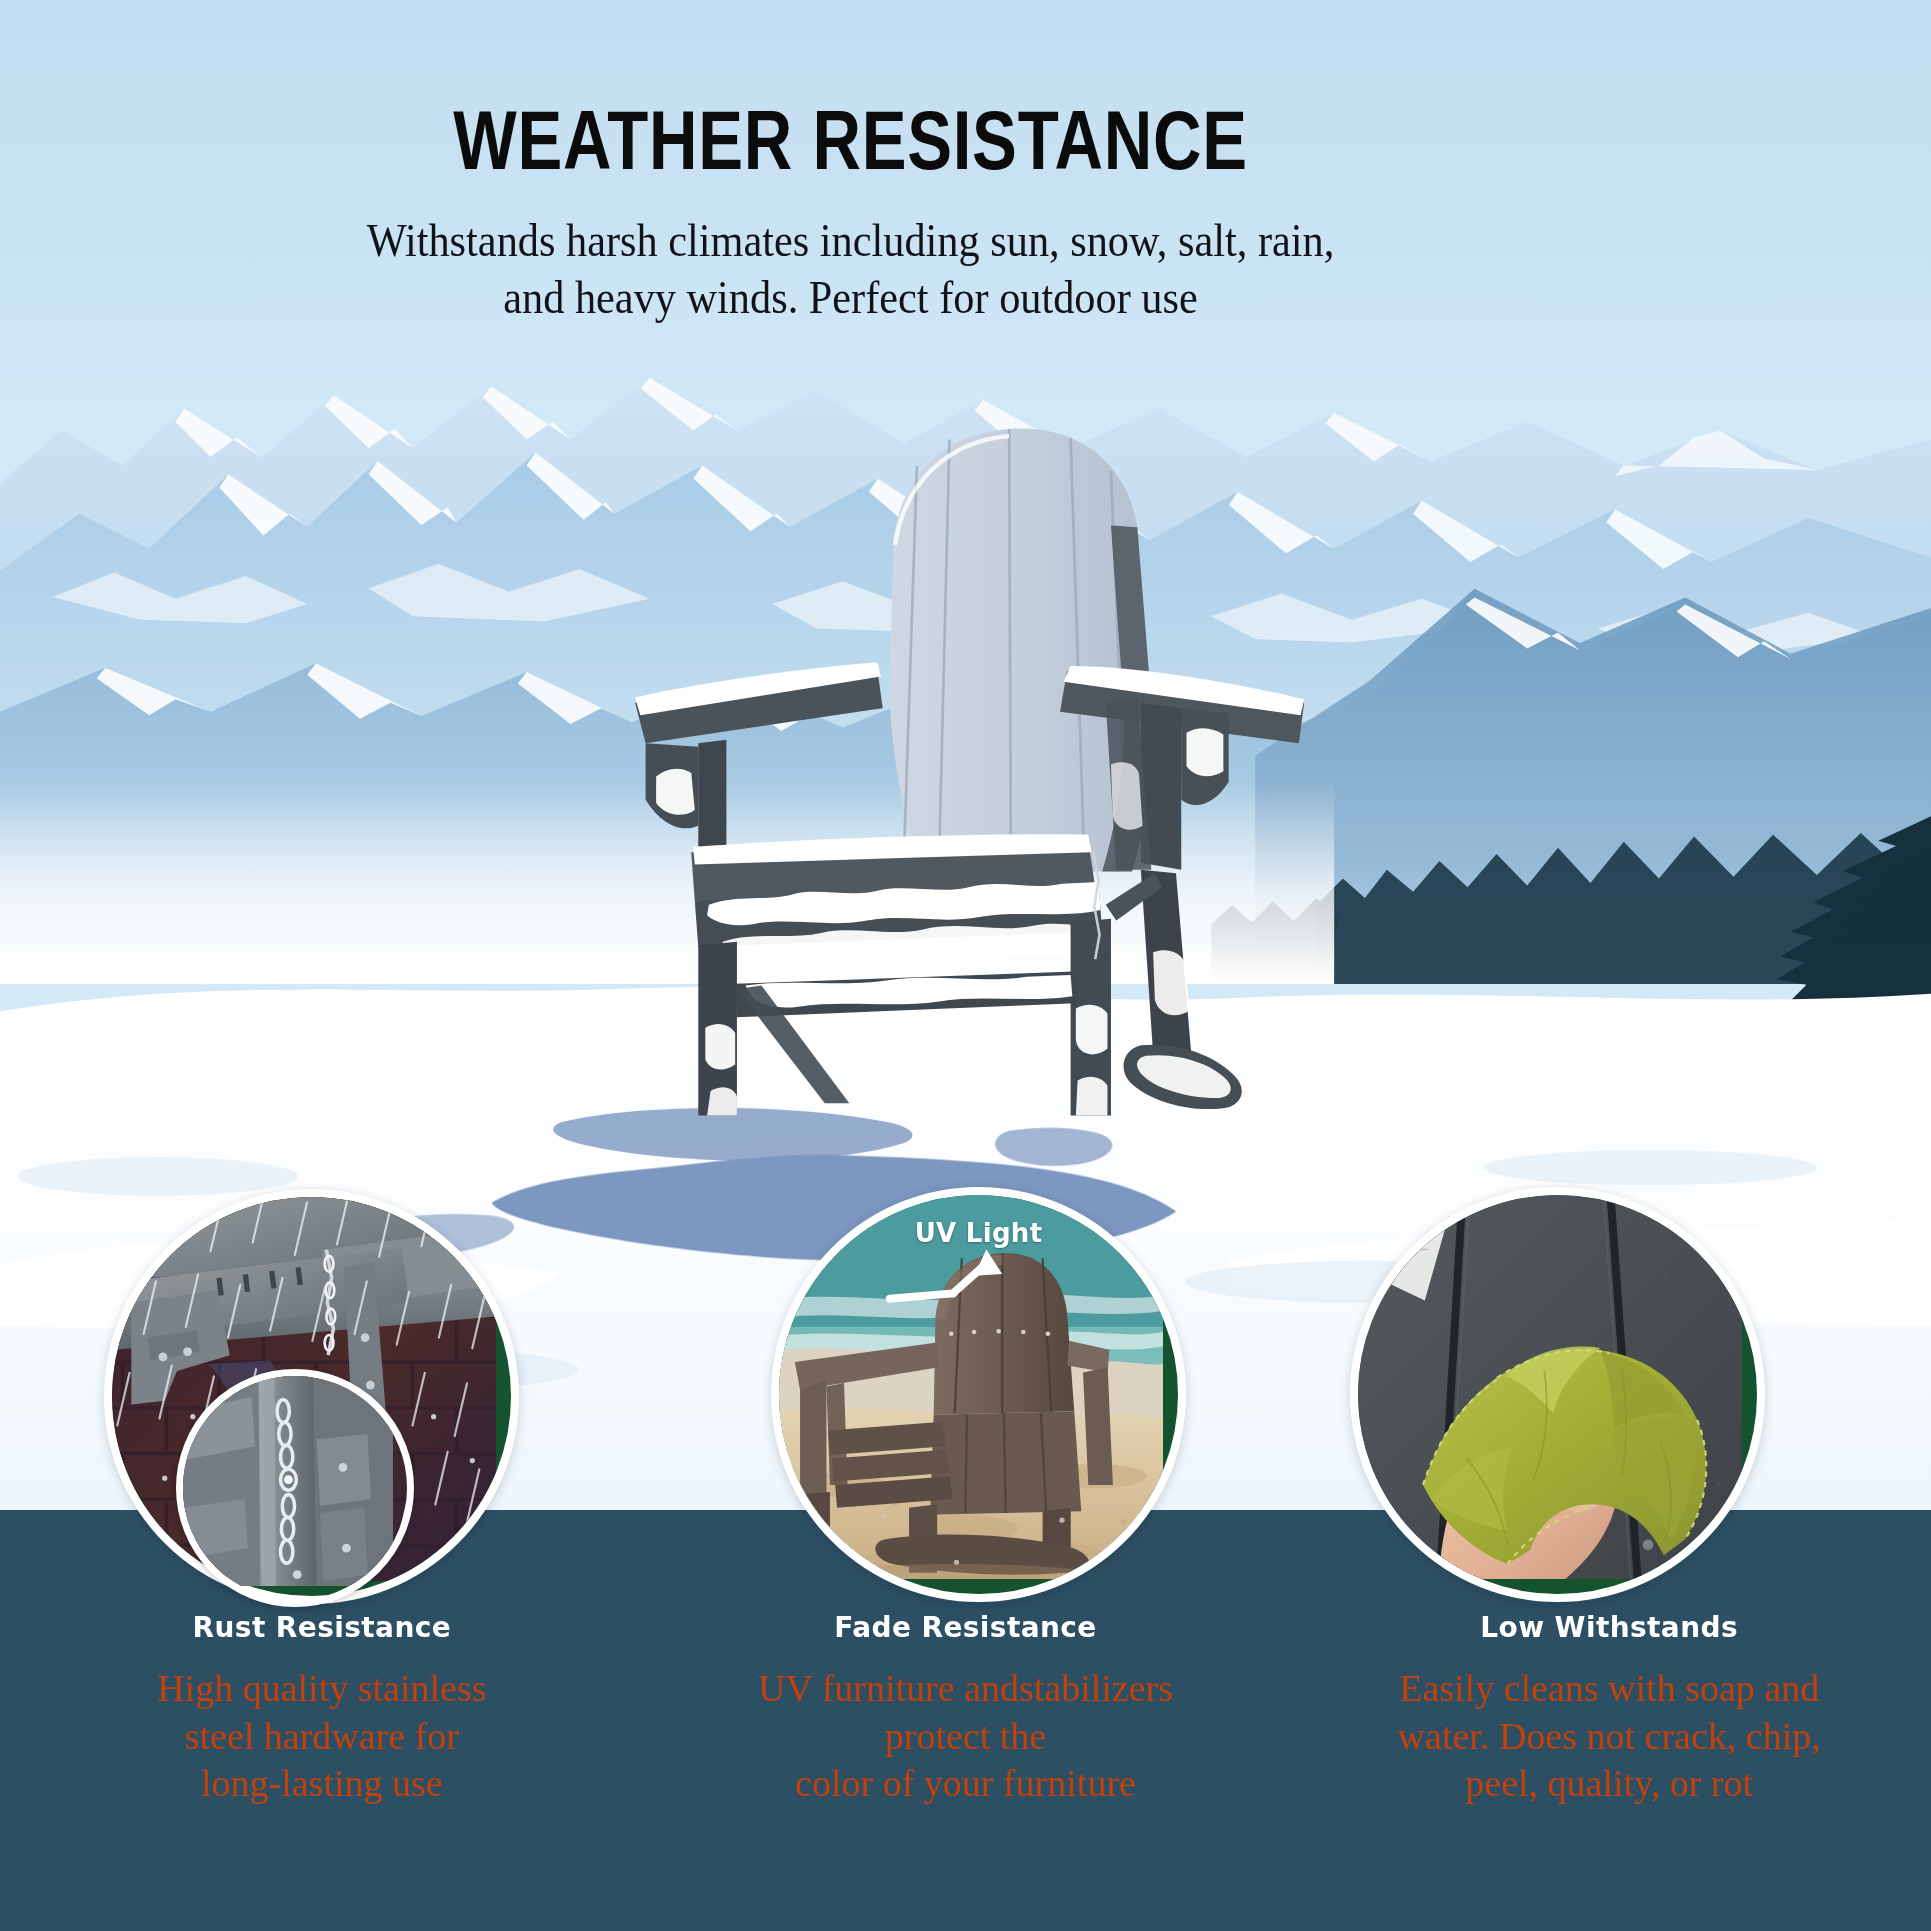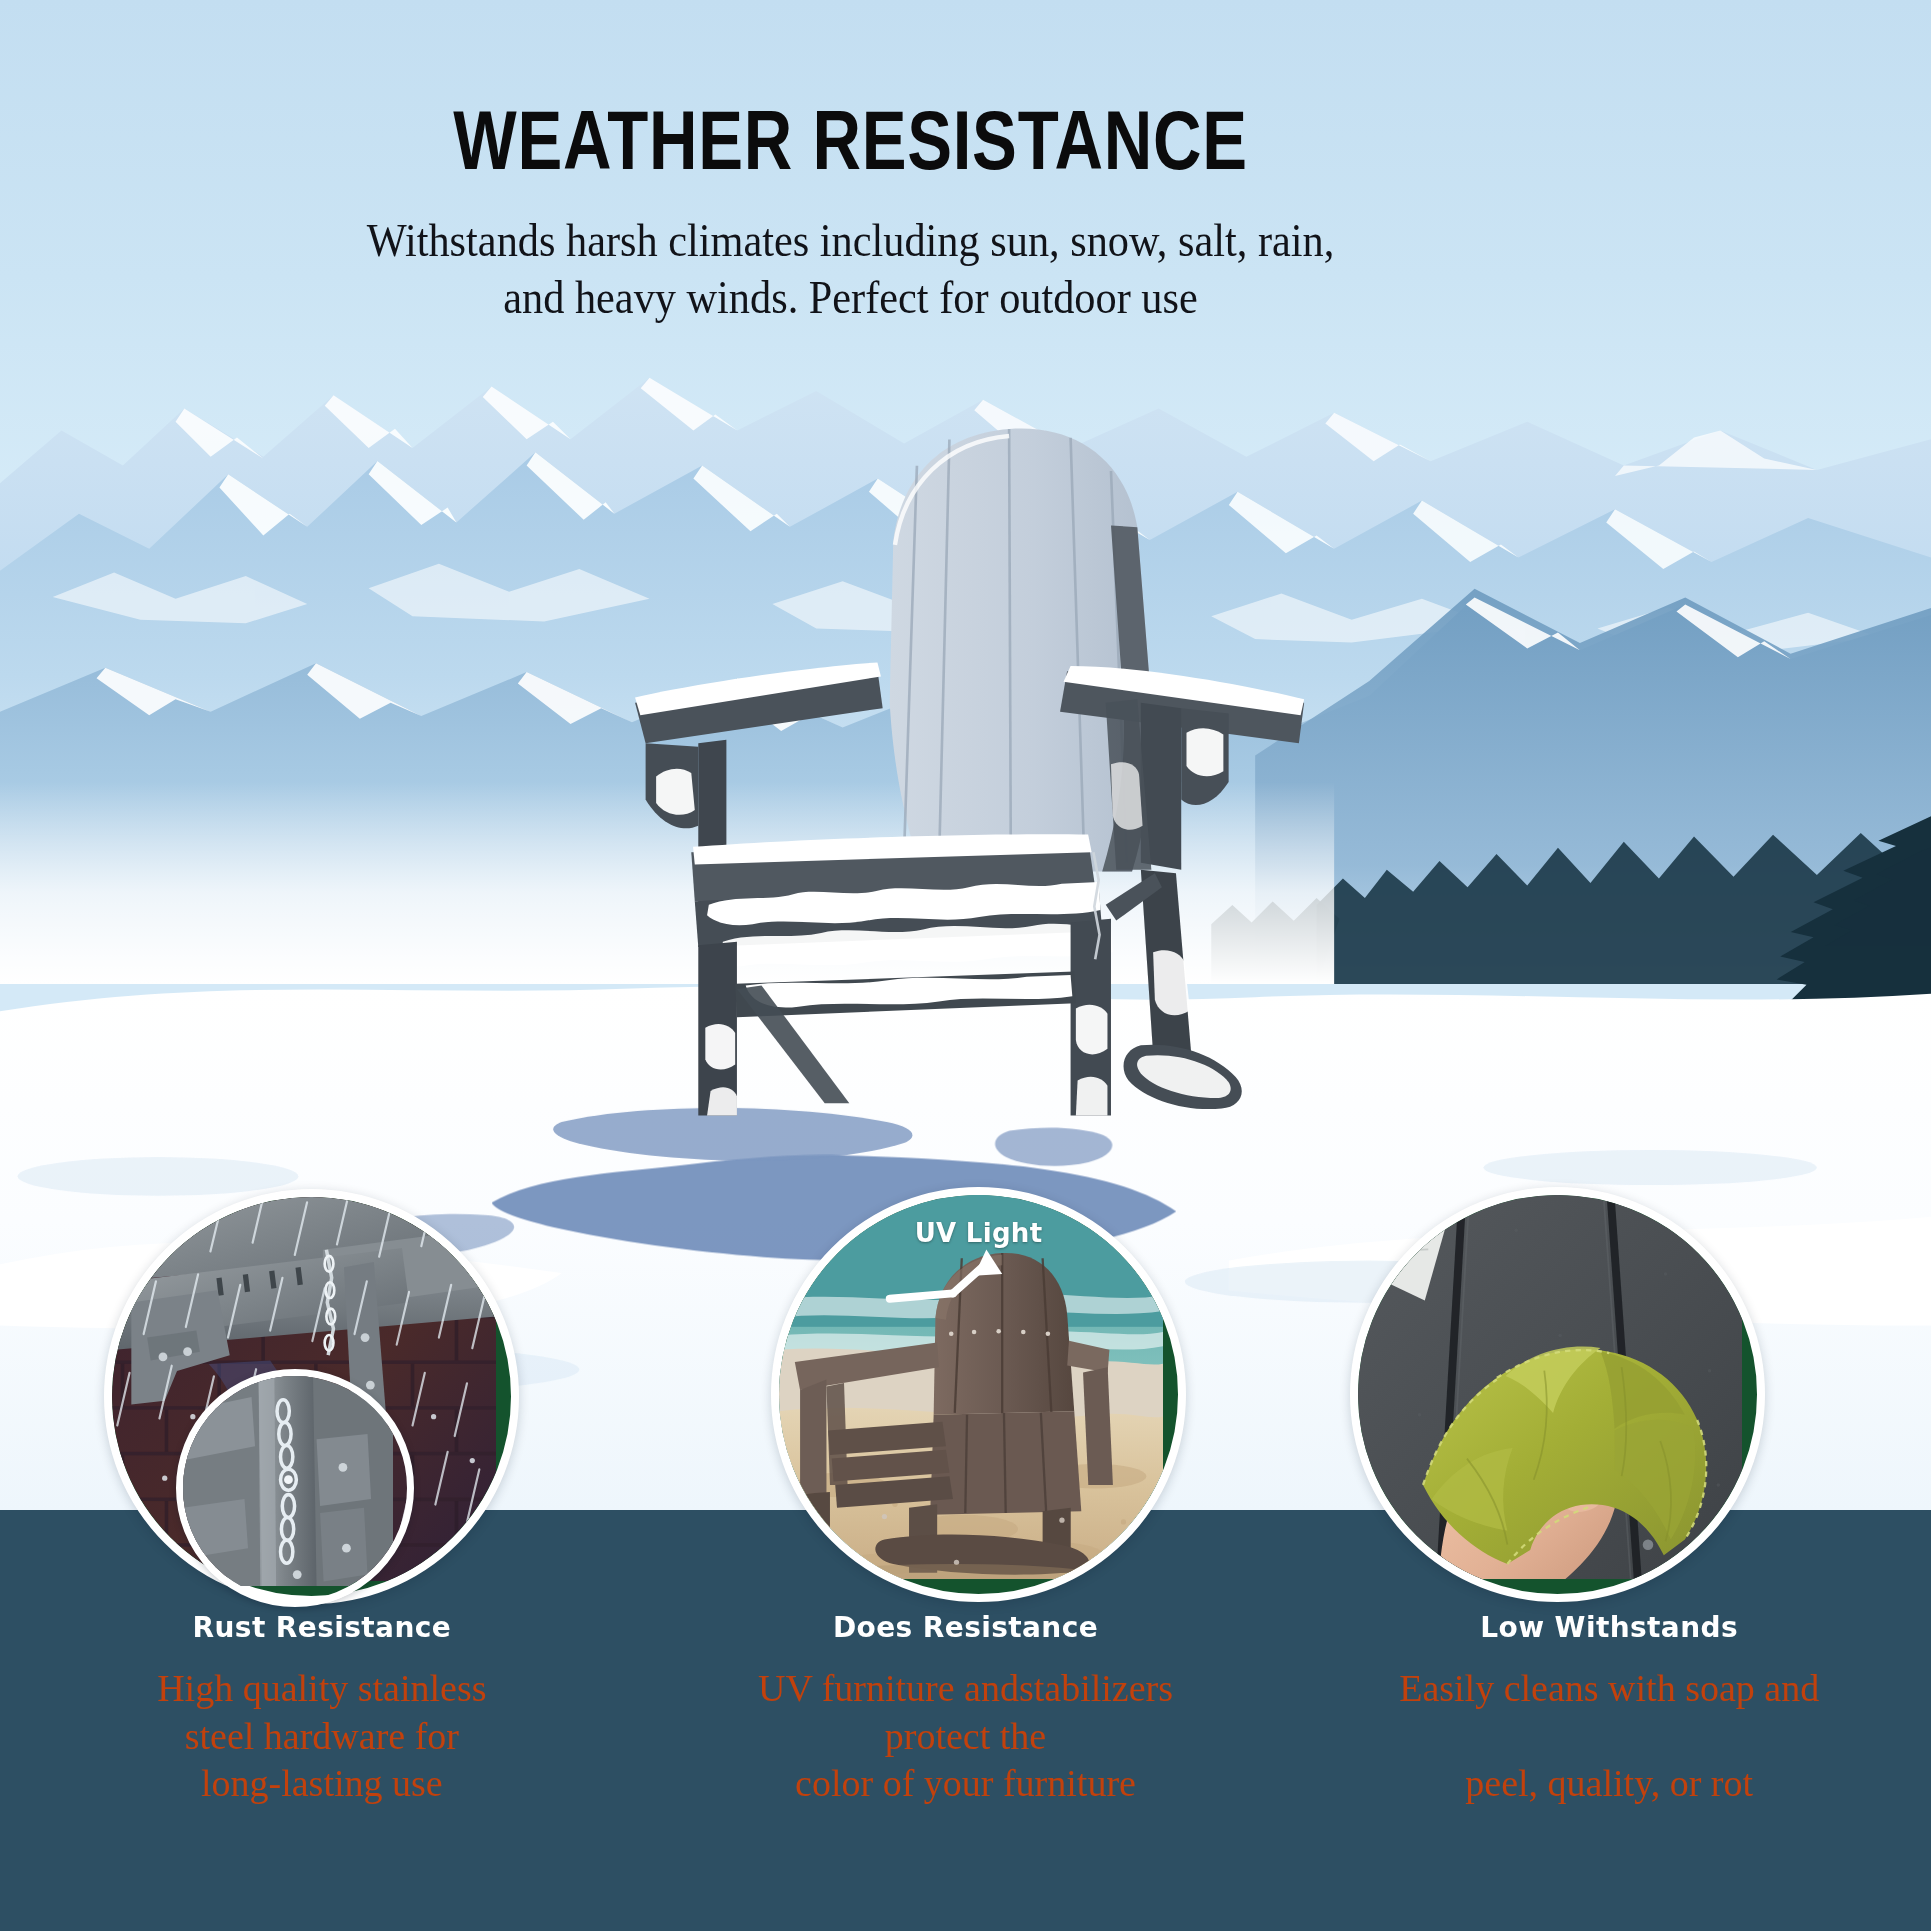--- a/index.html
+++ b/index.html
@@ -726,33 +726,33 @@
     <div class="feat">
       <h3>Rust Resistance</h3>
       <p>
         <span>High quality stainless</span><br>
         <span>steel hardware for</span><br>
         <span>long-lasting use</span>
       </p>
     </div>
 
     <div class="feat">
-      <h3>Does Resistance</h3>
+      <h3>Fade Resistance</h3>
       <p>
         <span>UV furniture andstabilizers</span><br>
         <span>protect the</span><br>
         <span>color of your furniture</span>
       </p>
     </div>
 
     <div class="feat">
       <h3>Low Withstands</h3>
       <p>
         <span>Easily cleans with soap and</span><br>
-        <br>
+        <span>water. Does not crack, chip,</span><br>
         <span>peel, quality, or rot</span>
       </p>
     </div>
 
   </div>
 
 </div>
 
 
 </body></html>

